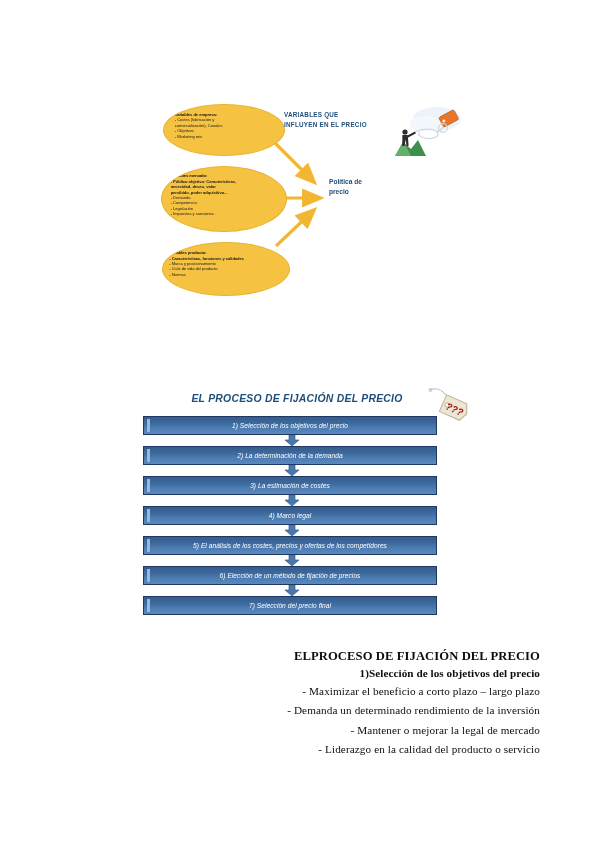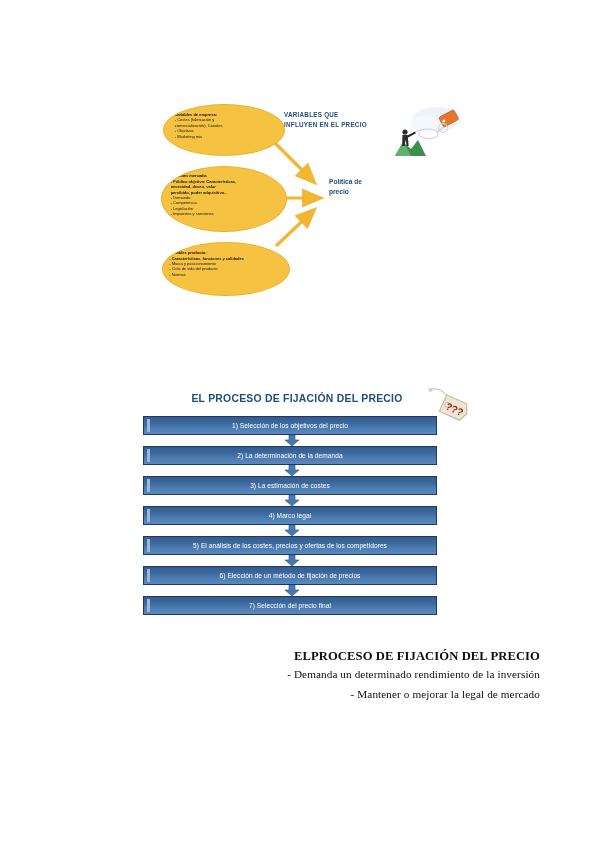--- a/index.html
+++ b/index.html
@@ -107,20 +107,21 @@
     height: 56px;
   }
 
   
   #process-section {
     position: absolute;
     left: 0;
     top: 382px;
     width: 512px;
     height: 245px;
+    font-style: italic;
   }
   #process-title {
     position: absolute;
     left: 147px;
     top: 11px;
     width: 300px;
     text-align: center;
     font-size: 10.4px;
     font-weight: bold;
     letter-spacing: 0.25px;
@@ -399,17 +400,20 @@
           <span class="accent"></span>
           <span class="flow-label">7) Selección del precio final</span>
         </div>
       </div>
 
     </div>
   </div>
 
   <div id="text-block">
     <div id="text-heading">ELPROCESO DE FIJACIÓN DEL PRECIO</div>
+    <div id="text-subheading">1)Selección de los objetivos del precio</div>
+    <div class="bullet-line">- Maximizar el beneficio a corto plazo – largo plazo</div>
     <div class="bullet-line">- Demanda un determinado rendimiento de la inversión</div>
     <div class="bullet-line">- Mantener o mejorar la legal de mercado</div>
+    <div class="bullet-line">- Liderazgo en la calidad del producto o servicio</div>
   </div>
 
 </div>
 
 </body></html>

